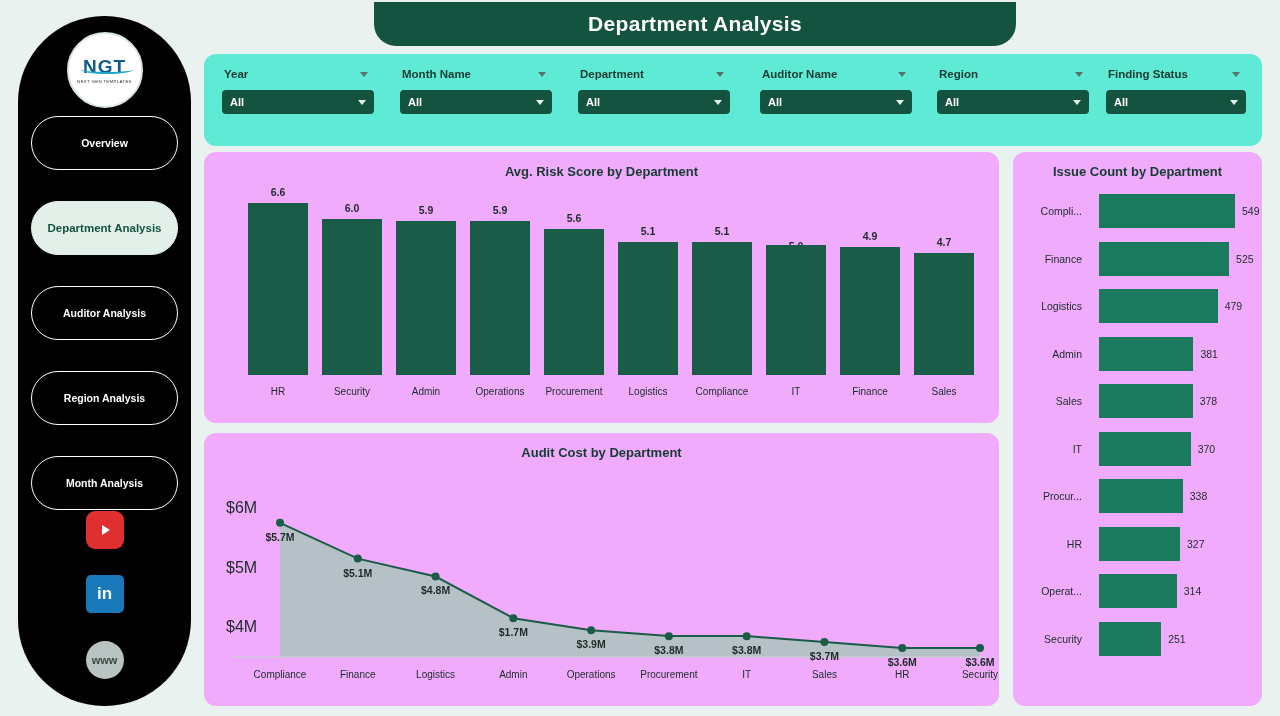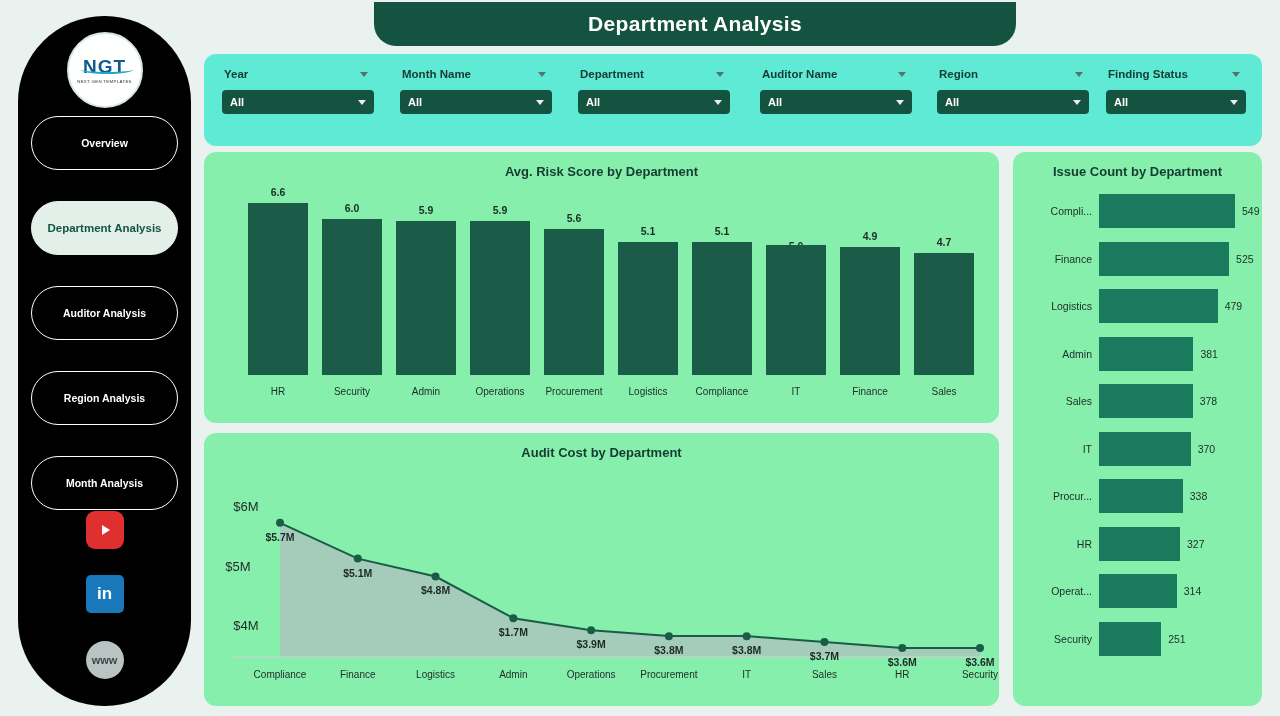--- a/index.html
+++ b/index.html
@@ -130,21 +130,21 @@
     border-left: 4.5px solid transparent;
     border-right: 4.5px solid transparent;
     border-top: 5px solid currentColor;
     opacity: .9;
   }
   .chev.dark { border-top-color: #52665f; }
 
   
   .card {
     position: absolute;
-    background: #86efac;
+    background: #f0abfc;
     border-radius: 12px;
   }
   .card-title {
     text-align: center;
     font-size: 13px;
     font-weight: bold;
     color: #163b31;
     padding-top: 12px;
   }
 
@@ -182,22 +182,22 @@
   }
 
   
   .area-chart {
     position: absolute;
     left: 14px; top: 34px;
     width: 768px; height: 228px;
   }
   .ylab {
     position: absolute;
-    font-size: 13px; color: #1d2b27;
-    text-align: center; width: 40px;
+    font-size: 16px; color: #1d2b27;
+    text-align: left; width: 40px;
   }
   .pt-lbl {
     position: absolute;
     font-size: 10.5px; font-weight: bold; color: #1d2b27;
     text-align: center; width: 60px;
   }
   .x-lbl {
     position: absolute;
     font-size: 10px; color: #1d2b27;
     text-align: center; width: 88px;
@@ -206,21 +206,21 @@
 
   
   .issue-row {
     position: absolute;
     left: 0; width: 249px; height: 38px;
     display: flex; align-items: center;
   }
   .issue-row .ilabel {
     width: 86px; text-align: right;
     font-size: 10.5px; color: #1d2b27;
-    padding-right: 7px;
+    padding-right: 17px;
     white-space: nowrap; overflow: hidden;
   }
   .issue-row .ibar {
     height: 34px;
     background: #1a7a5e;
   }
   .issue-row .ival {
     font-size: 10.5px; color: #1d2b27;
     padding-left: 7px;
   }
@@ -382,21 +382,21 @@
           <div class="bar" style="height: 122.485px; background: rgb(26, 92, 71);"></div>
           <div class="cat">Sales</div>
         </div>
       </div>
   </div>
 
   <div class="card" id="card-cost">
     <div class="card-title">Audit Cost by Department</div>
     <div class="area-chart" id="cost-chart">
         <div class="ylab" style="left: 8px; top: 151.2px;">$4M</div>
-        <div class="ylab" style="left: 0; top: 91.5636px;">$5M</div>
+        <div class="ylab" style="left: 8px; top: 91.5636px;">$5M</div>
         <div class="ylab" style="left: 8px; top: 31.9273px;">$6M</div>
         <svg width="768" height="228" style="position: absolute; left: 0px; top: 0px;">
           <path d="M62.0,55.8 L139.8,91.6 L217.6,109.5 L295.3,151.2 L373.1,163.2 L450.9,169.1 L528.7,169.1 L606.4,175.1 L684.2,181.1 L762.0,181.1 L762,190 L62,190 Z" fill="#aac4bc" opacity="0.85"></path>
           <path d="M62.0,55.8 L139.8,91.6 L217.6,109.5 L295.3,151.2 L373.1,163.2 L450.9,169.1 L528.7,169.1 L606.4,175.1 L684.2,181.1 L762.0,181.1" fill="none" stroke="#1a5c47" stroke-width="2"></path>
           <circle cx="62" cy="55.81818181818181" r="4" fill="#1a5c47"></circle>
           <circle cx="139.77777777777777" cy="91.60000000000004" r="4" fill="#1a5c47"></circle>
           <circle cx="217.55555555555554" cy="109.49090909090911" r="4" fill="#1a5c47"></circle>
           <circle cx="295.33333333333337" cy="151.23636363636368" r="4" fill="#1a5c47"></circle>
           <circle cx="373.1111111111111" cy="163.16363636363639" r="4" fill="#1a5c47"></circle>
           <circle cx="450.8888888888889" cy="169.12727272727275" r="4" fill="#1a5c47"></circle>

